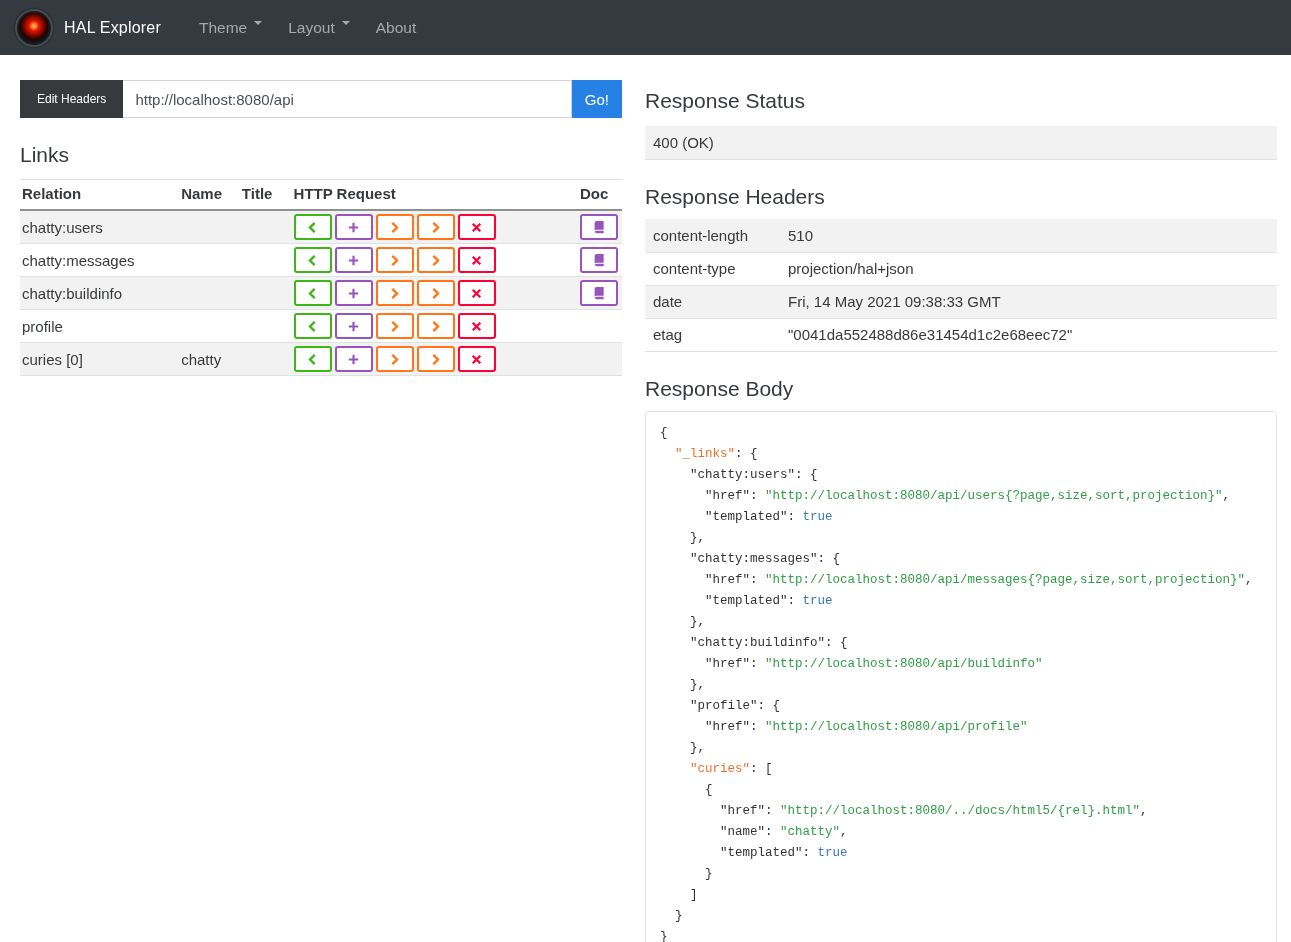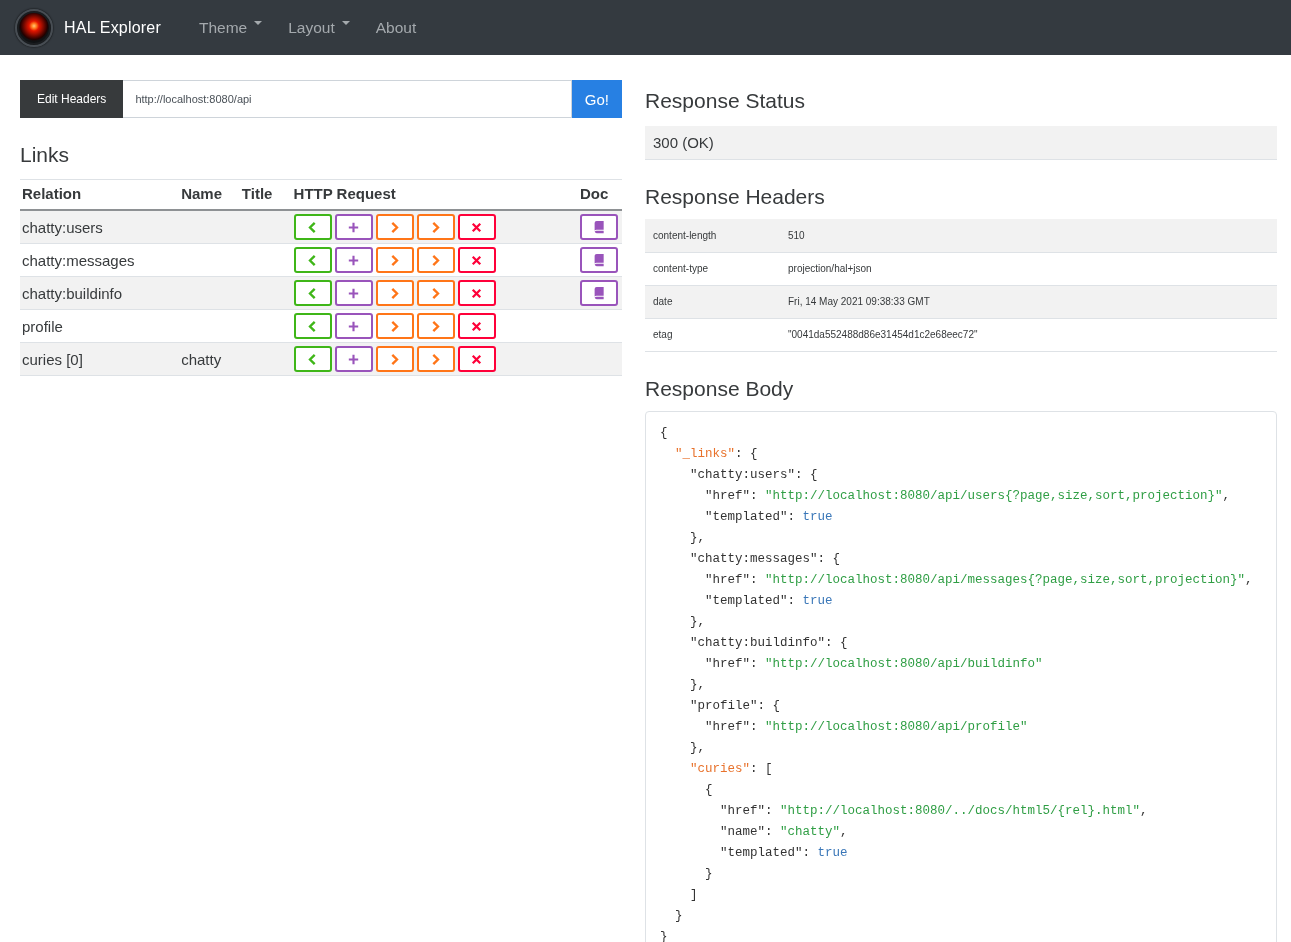--- a/index.html
+++ b/index.html
@@ -50,21 +50,21 @@
 
   
   .input-group { display:flex; height:38px; width:100%; }
   .btn-edit-headers {
     background:var(--dark_button,#373a3c); color:#fff; border:1px solid var(--dark_button,#373a3c);
     font-size:12px; padding:0 16px; cursor:pointer; flex:none;
     font-family:inherit;
   }
   .url-input {
     flex:1; min-width:0; border:1px solid #ced4da; border-left:none;
-    padding:0 12px; font-size:11px; color:#495057; outline:none;
+    padding:0 12px; font-size:15px; color:#495057; outline:none;
     font-family:inherit;
   }
   .btn-go {
     background:var(--primary_blue,#2780e3); color:#fff; border:1px solid var(--primary_blue,#2780e3);
     font-size:15px; padding:0 12px; cursor:pointer; flex:none;
     font-family:inherit;
   }
 
   
   table.links { width:100%; border-collapse:collapse; font-size:15px; margin-top:12px; }
@@ -92,21 +92,21 @@
   .req-btn svg { width:15px; height:15px; display:block; }
   .doc-btn { margin-right:0; }
   .doc-btn svg { width:14px; height:14px; }
 
   
   .status-row {
     background:var(--stripe_gray,#f2f2f2); font-size:15px;
     padding:8px 12px 8px 8px; border-bottom:1px solid var(--border_gray,#dee2e6);
     margin-top:13px;
   }
-  table.resp-headers { width:100%; border-collapse:collapse; font-size:10px; margin-top:0; }
+  table.resp-headers { width:100%; border-collapse:collapse; font-size:15px; margin-top:0; }
   table.resp-headers td {
     padding:7px 12px 7px 8px; border-bottom:1px solid var(--border_gray,#dee2e6);
     vertical-align:middle; height:33px;
   }
   table.resp-headers td.hkey { width:135px; }
   table.resp-headers tr:nth-child(odd) { background:var(--stripe_gray,#f2f2f2); }
 
   .json-box {
     margin:3px 0 0 0; border:1px solid var(--border_gray,#dee2e6); border-radius:4px;
     padding:11px 14px; background:#fff;
@@ -358,21 +358,21 @@
                 </span>
               </button></td>
             <td class="cell-doc"></td>
           </tr>
         </tbody>
     </table>
   </div>
 
   <div class="right-col">
     <h2 class="section">Response Status</h2>
-    <div class="status-row">300 (OK)</div>
+    <div class="status-row">400 (OK)</div>
 
     <h2 class="section">Response Headers</h2>
     <table class="resp-headers">
       <tbody id="resp-headers-tbody">
           <tr>
             <td class="hkey">content-length</td>
             <td class="hval">510</td>
           </tr>
           <tr>
             <td class="hkey">content-type</td>

